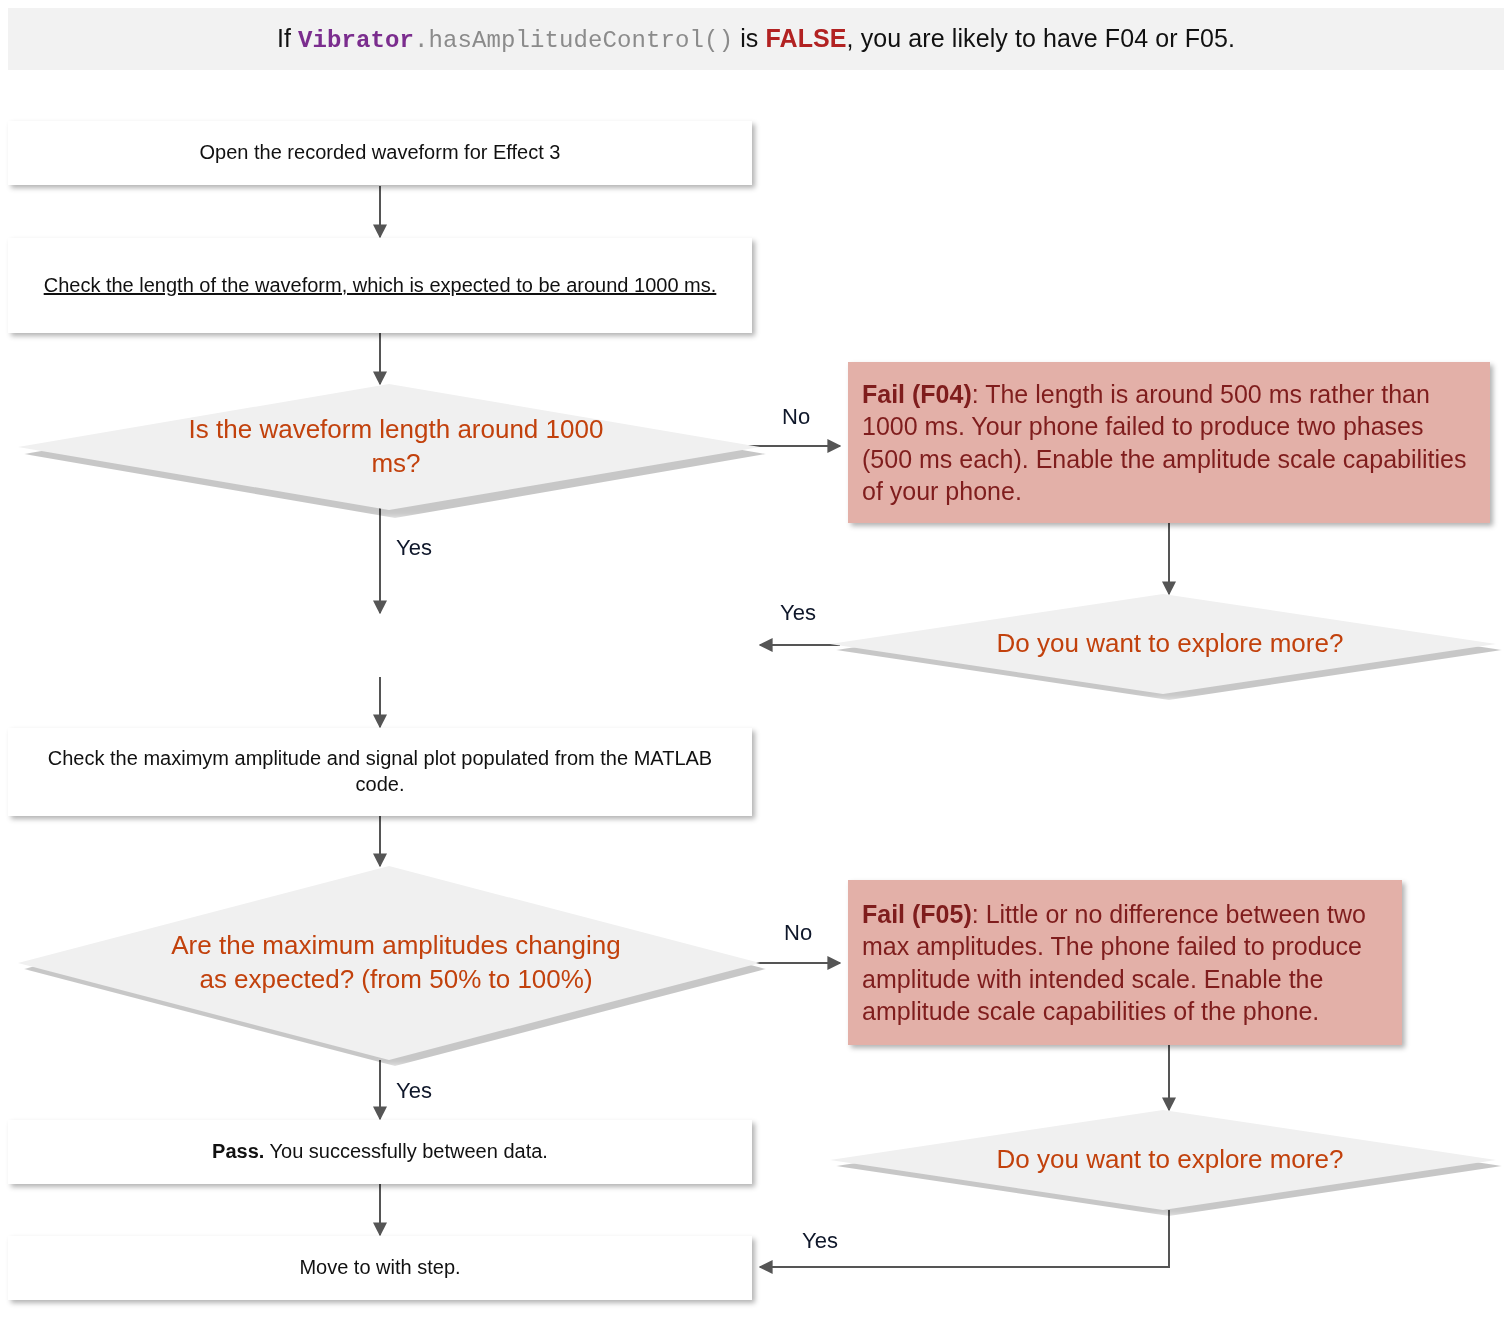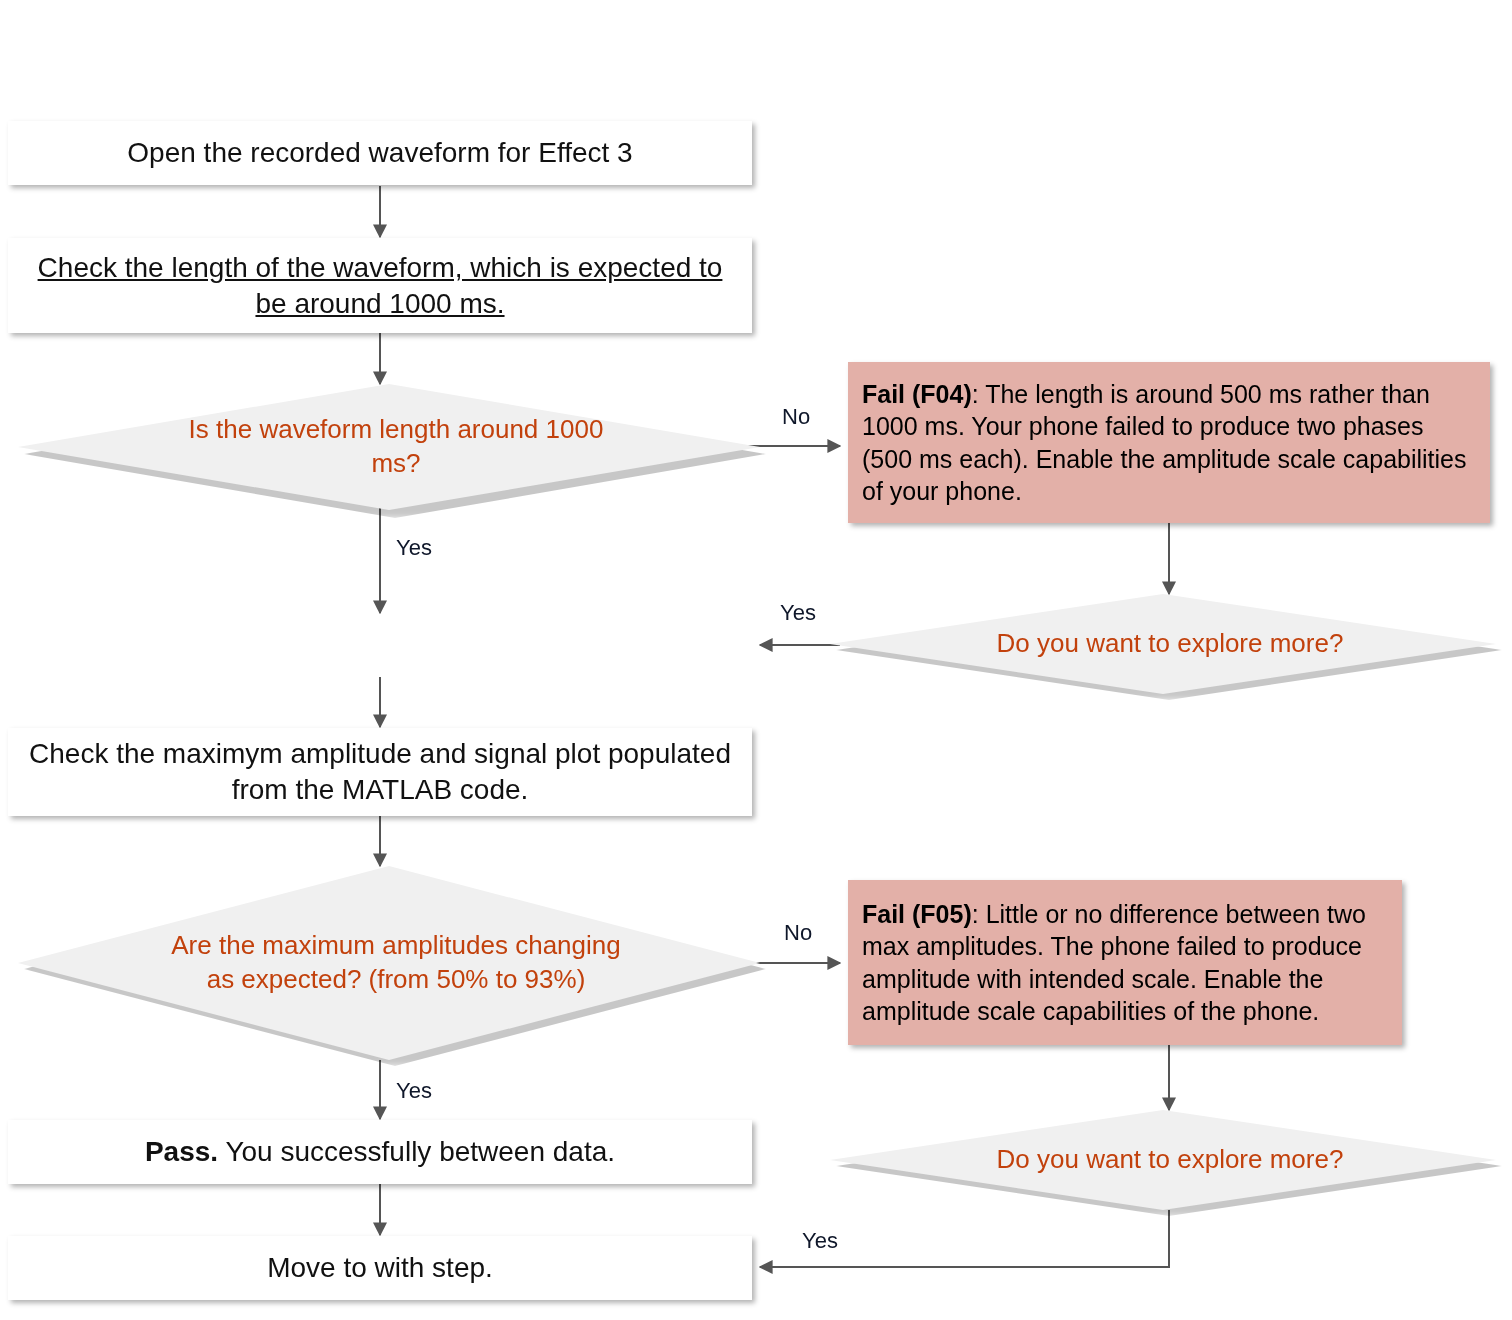--- a/index.html
+++ b/index.html
@@ -62,35 +62,35 @@
     align-items: center;
     justify-content: center;
     text-align: center;
   }
   .box {
     background: #ffffff;
     box-shadow: 3px 3px 5px rgba(0,0,0,0.30);
     padding: 6px 14px;
   }
   .box .label {
-    font-size: 28px;
+    font-size: 20px;
     line-height: 1.28;
     color: #111111;
   }
   .fail {
     background: #e3b0a8;
     box-shadow: 3px 3px 5px rgba(0,0,0,0.30);
     padding: 10px 14px;
     text-align: left;
     justify-content: flex-start;
   }
   .fail .label {
     font-size: 25px;
     line-height: 1.30;
-    color: #000000;
+    color: #7f1d1d;
     text-align: left;
   }
   .fail b, .box b { font-weight: bold; }
 
   
   .diamond {
     background: #f0f0f0;
     -webkit-clip-path: polygon(50% 0%, 100% 50%, 50% 100%, 0% 50%);
     clip-path: polygon(50% 0%, 100% 50%, 50% 100%, 0% 50%);
   }
@@ -123,20 +123,25 @@
     font-size: 22px;
     color: #0f172a;
     white-space: nowrap;
   }
 </style>
 </head>
 <body>
 
 <div id="canvas">
 
+  <div class="header-bar">
+    <div class="header-text">
+      <span>If </span><span class="mono kw-class">Vibrator</span><span class="mono kw-method">.hasAmplitudeControl()</span><span> is </span><span class="kw-false">FALSE</span><span>, you are likely to have F04 or F05.</span>
+    </div>
+  </div>
 
   <svg class="edges" viewBox="0 0 1512 1320">
     <defs>
       <marker id="arrow" viewBox="0 0 10 10" refX="9" refY="5" markerWidth="7" markerHeight="7" orient="auto-start-reverse">
         <path d="M 0 0 L 10 5 L 0 10 z" fill="#555555"></path>
       </marker>
     </defs>
 
     <line x1="380" y1="186" x2="380" y2="237" stroke="#555555" stroke-width="2" marker-end="url(#arrow)"></line>
 
@@ -194,21 +199,21 @@
     <span class="label">Do you want to explore more?</span>
   </div>
 
 
   <div class="node box" style="left:8px; top:728px; width:744px; height:88px;">
     <span class="label">Check the maximym amplitude and signal plot populated from the MATLAB code.</span>
   </div>
 
   <div class="diamond-shadow" style="left:24px; top:872px; width:742px; height:194px;"></div>
   <div class="node diamond" style="left:18px; top:866px; width:742px; height:194px;">
-    <span class="label">Are the maximum amplitudes changing as expected? (from 50% to 93%)</span>
+    <span class="label">Are the maximum amplitudes changing as expected? (from 50% to 100%)</span>
   </div>
 
   <div class="node fail" style="left:848px; top:880px; width:554px; height:165px;">
     <span class="label"><b>Fail (F05)</b><span>: Little or no difference between two max amplitudes. The phone failed to produce amplitude with intended scale. Enable the amplitude scale capabilities of the phone.</span></span>
   </div>
 
   <div class="diamond-shadow" style="left:836px; top:1116px; width:666px; height:100px;"></div>
   <div class="node diamond" style="left:830px; top:1110px; width:666px; height:100px;">
     <span class="label">Do you want to explore more?</span>
   </div>

